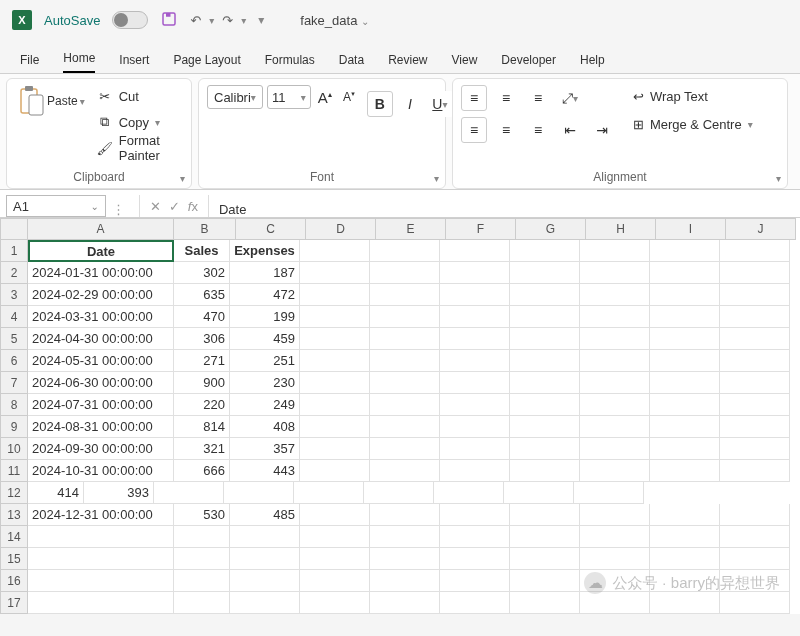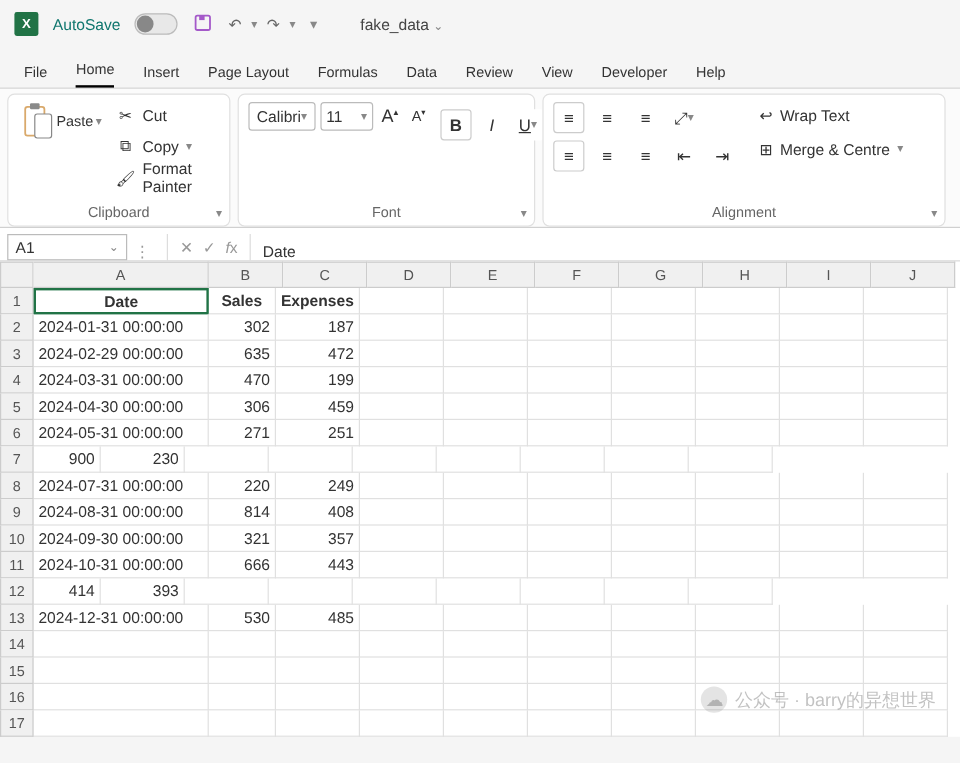--- a/index.html
+++ b/index.html
@@ -308,20 +308,21 @@
         <div class="cell other"></div>
         <div class="cell other"></div>
         <div class="cell other"></div>
         <div class="cell other"></div>
         <div class="cell other"></div>
         <div class="cell other"></div>
         <div class="cell other"></div>
       </div>
       <div class="row">
         <div class="rh">7</div>
+        <div class="cell A">2024-06-30 00:00:00</div>
         <div class="cell B">900</div>
         <div class="cell C">230</div>
         <div class="cell other"></div>
         <div class="cell other"></div>
         <div class="cell other"></div>
         <div class="cell other"></div>
         <div class="cell other"></div>
         <div class="cell other"></div>
         <div class="cell other"></div>
       </div>

